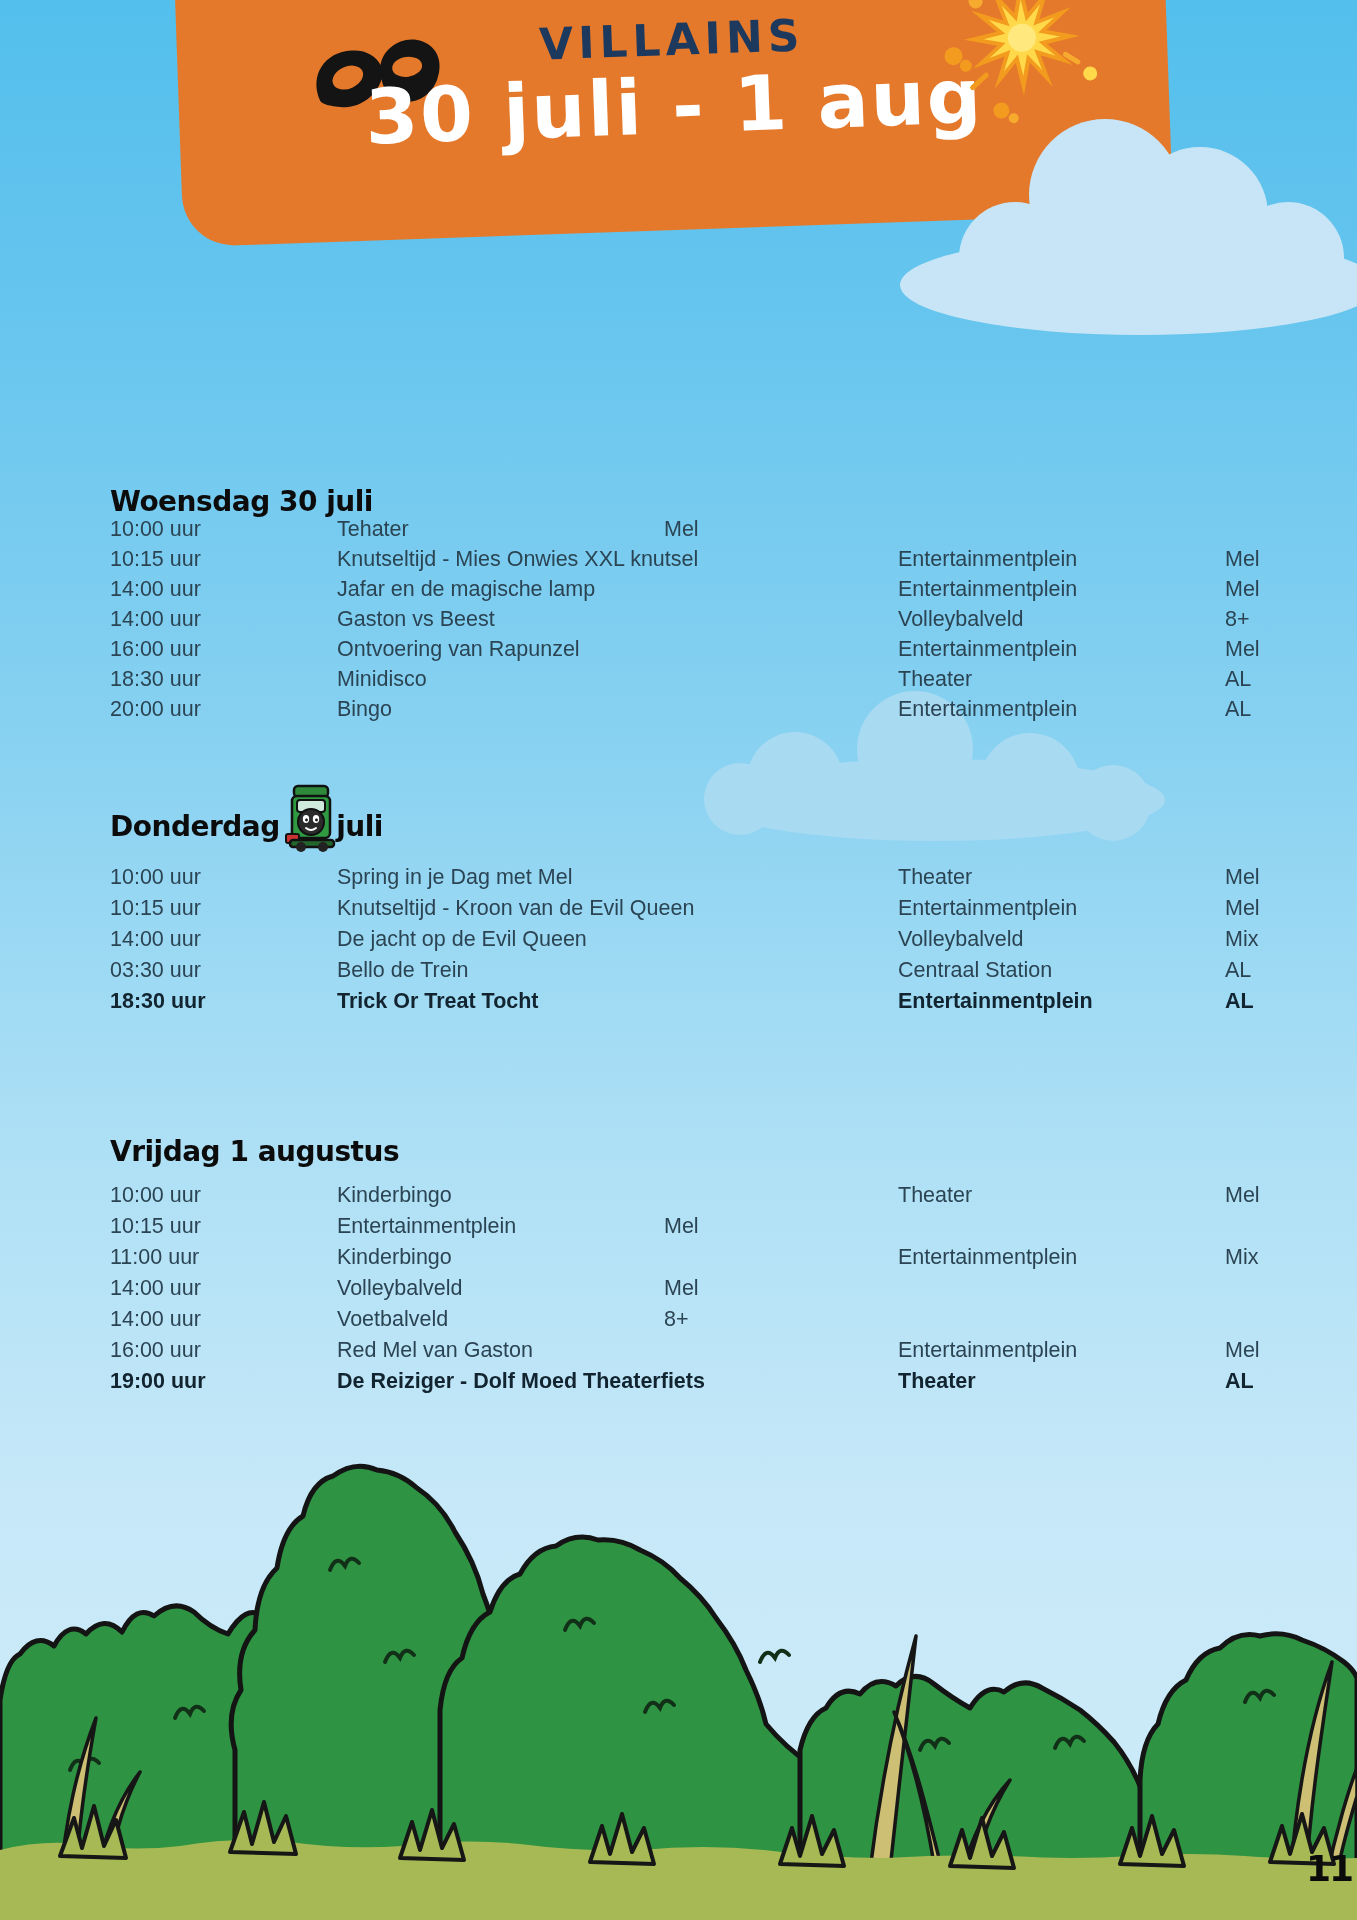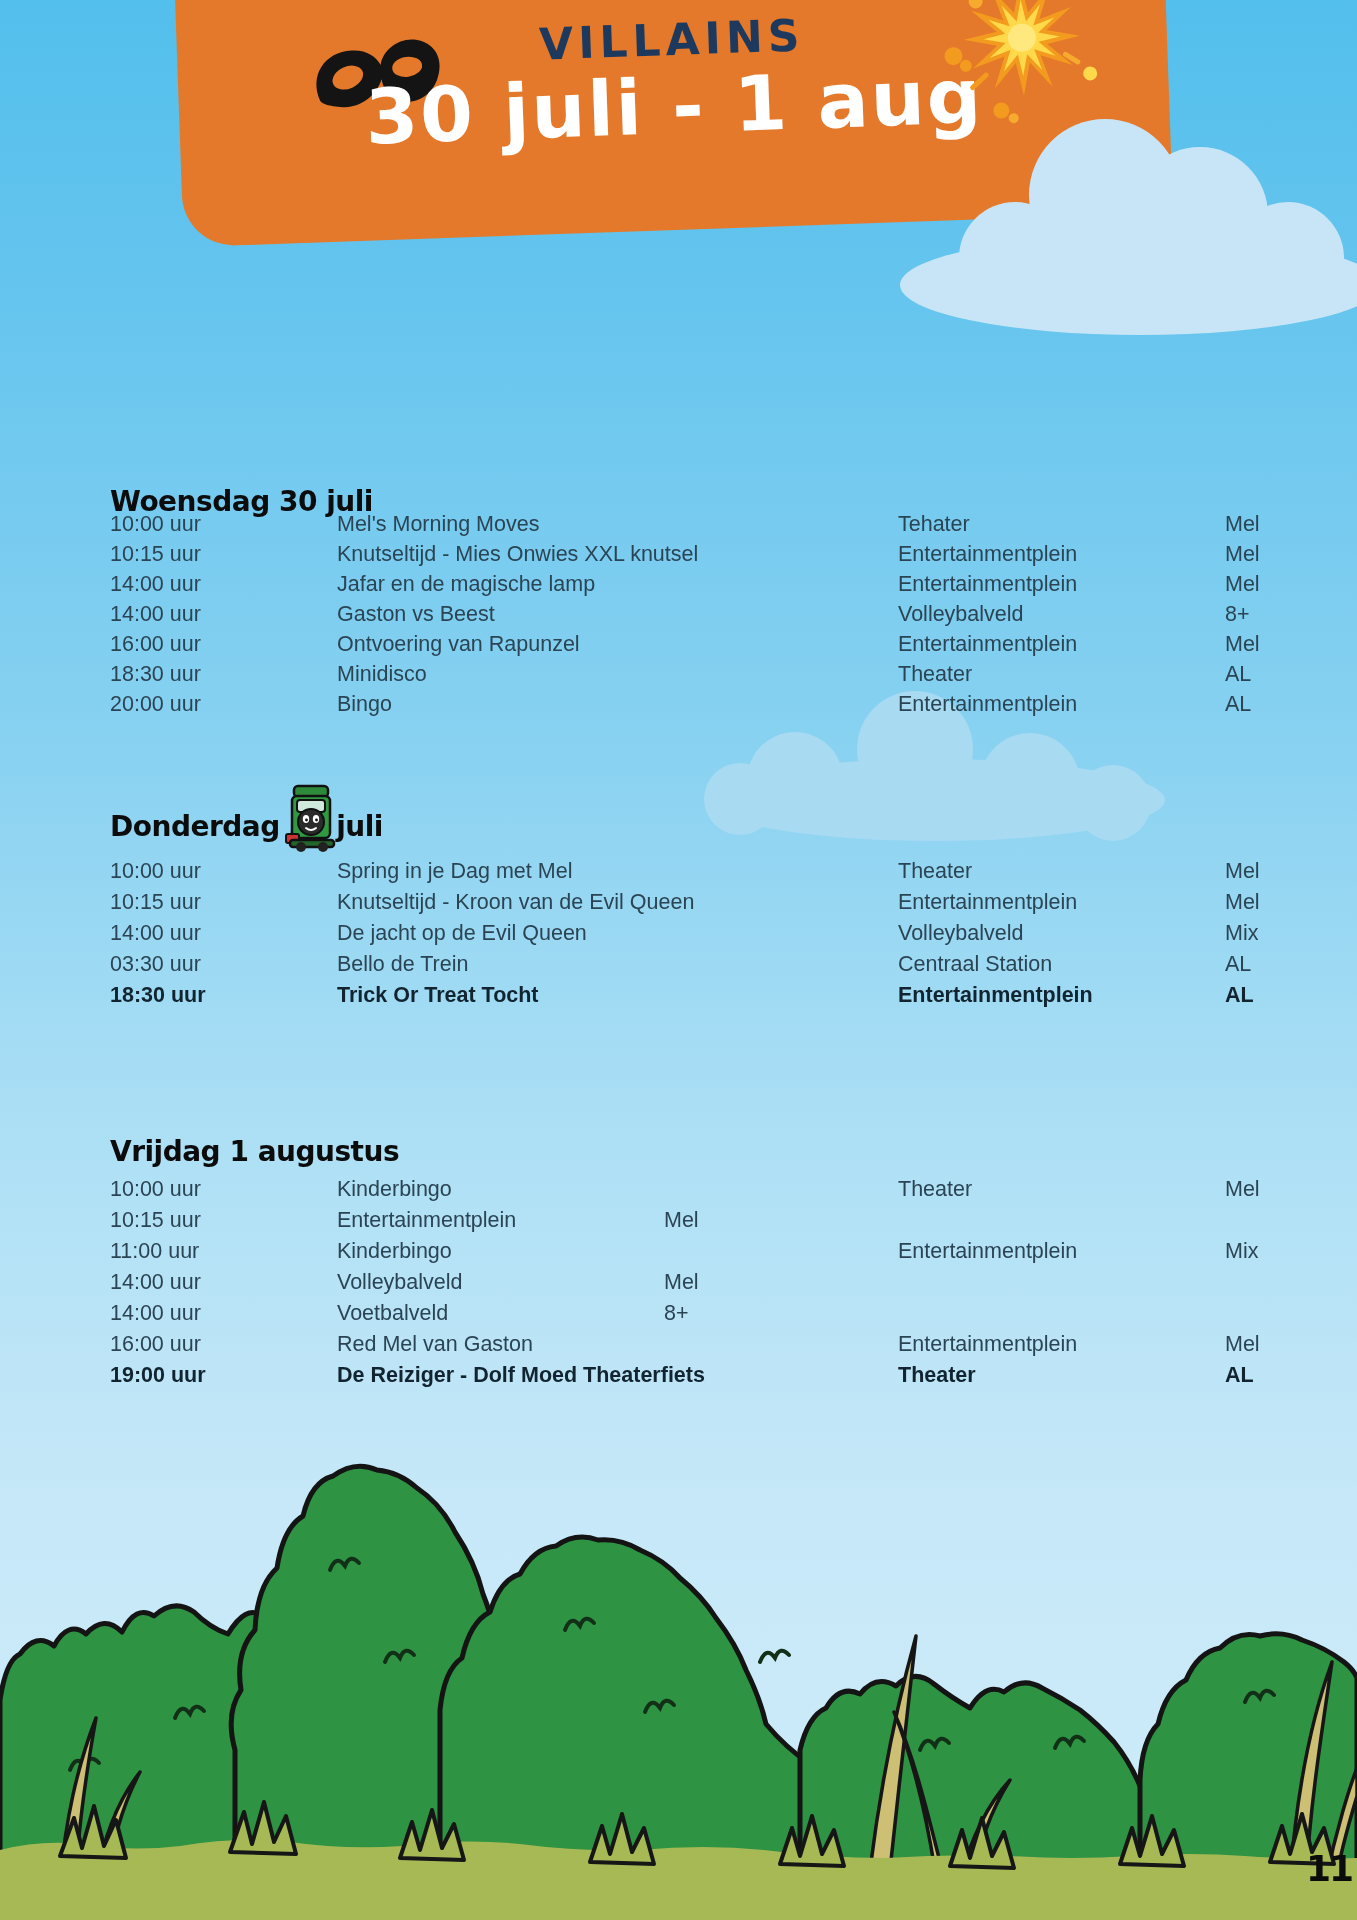--- a/index.html
+++ b/index.html
@@ -37,21 +37,21 @@
   .cloud{position:absolute;}
   
   .section-heading{
     position:absolute;left:110px;
     font-family:"DejaVu Sans",sans-serif;
     font-weight:800;font-size:28px;letter-spacing:-0.5px;
     color:#0c0c0c;
   }
   .train-wrap{position:absolute;left:282px;top:784px;width:58px;height:68px;}
   .rows{position:absolute;left:110px;width:1215px;}
-  .row{display:flex;align-items:flex-start;height:30px;}
+  .row{display:flex;align-items:flex-end;height:30px;}
   .rows.h31 .row{height:31px;}
   .cell{color:#2b4453;font-size:21.5px;white-space:nowrap;overflow:hidden;}
   .c-time{width:227px;}
   .c-act{width:561px;}
   .c-loc{width:327px;}
   .c-aud{width:100px;}
   .row.bold .cell{font-weight:700;color:#122430;}
   
   .scenery{position:absolute;left:0;top:1450px;width:1357px;height:470px;}
   .page-number{
@@ -111,21 +111,20 @@
       <circle cx="215" cy="64" r="58"></circle>
       <circle cx="330" cy="98" r="50"></circle>
       <circle cx="413" cy="118" r="38"></circle>
     </g>
   </svg>
 
   <div class="section-heading" style="top:485px;">Woensdag 30 juli</div>
   <div class="rows" style="top:512px;">
     <div class="row">
       <div class="cell c-time">10:00 uur</div>
-      <div class="cell c-act">Mel's Morning Moves</div>
       <div class="cell c-loc">Tehater</div>
       <div class="cell c-aud">Mel</div>
     </div>
     <div class="row">
       <div class="cell c-time">10:15 uur</div>
       <div class="cell c-act">Knutseltijd - Mies Onwies XXL knutsel</div>
       <div class="cell c-loc">Entertainmentplein</div>
       <div class="cell c-aud">Mel</div>
     </div>
     <div class="row">

